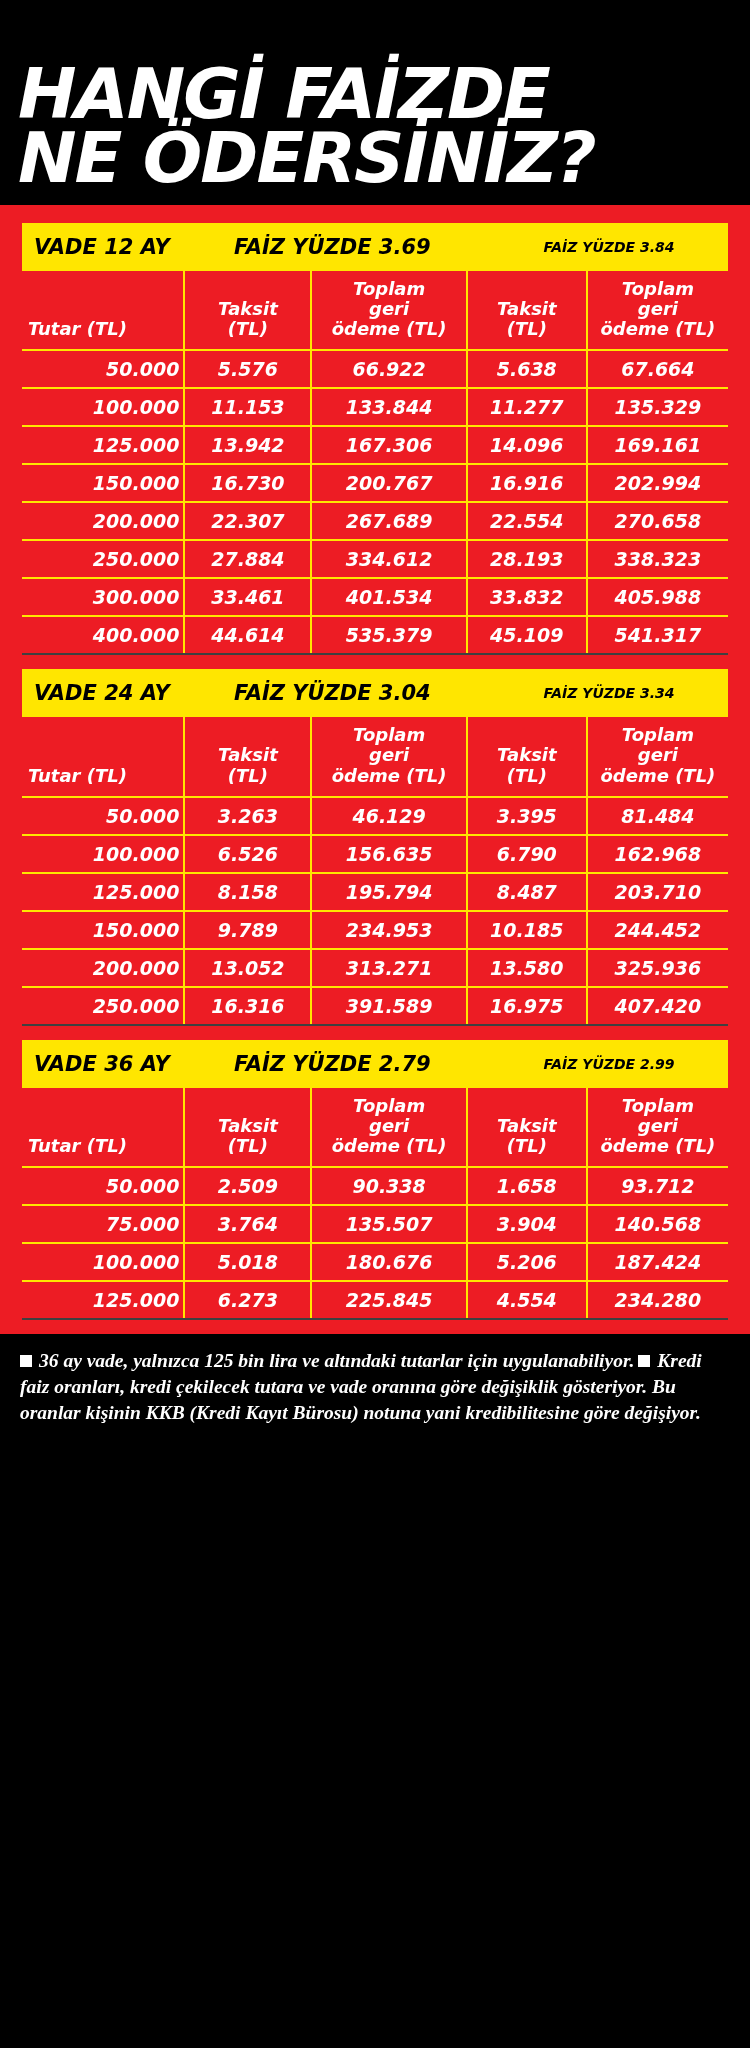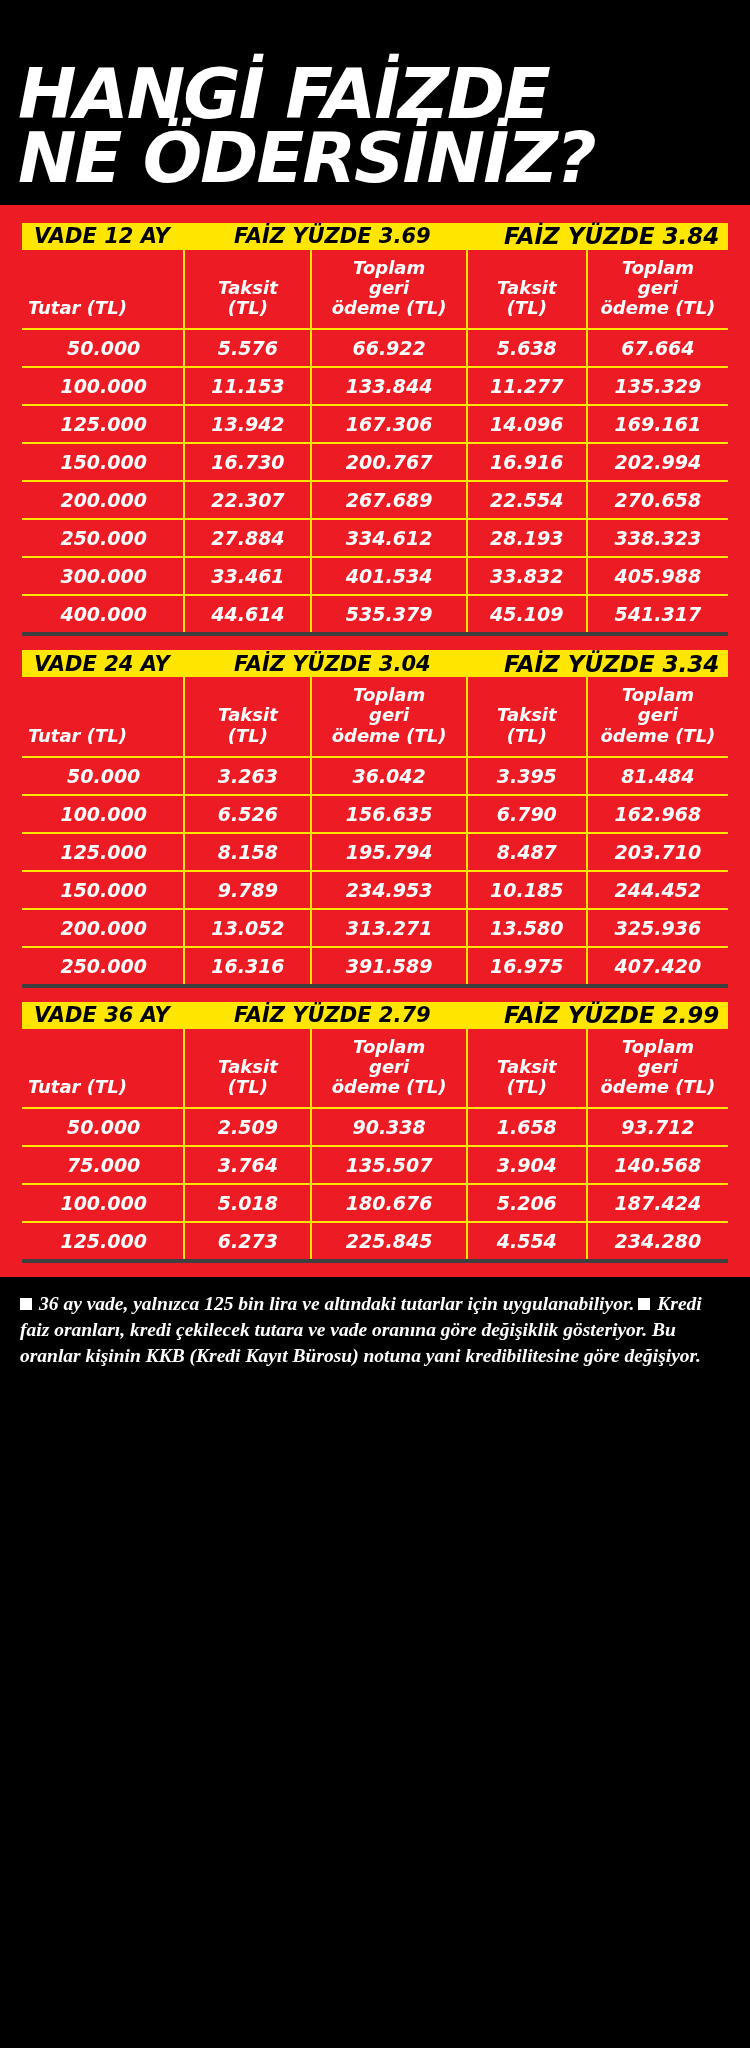--- a/index.html
+++ b/index.html
@@ -41,21 +41,21 @@
   
   .redbody {
     background: #ed1c24;
     padding: 18px 22px 0 22px;
   }
   
   .secthead {
     background: #ffe600;
     display: flex;
     align-items: center;
-    height: 27px;
+    height: 48px;
     margin-bottom: 0;
   }
   .secthead .vade {
     flex: 0 0 200px;
     color: #000000;
     font-family: "DejaVu Sans", sans-serif;
     font-weight: 900;
     font-style: italic;
     font-size: 21px;
     padding-left: 12px;
@@ -69,21 +69,21 @@
     font-style: italic;
     font-size: 21px;
     white-space: nowrap;
   }
   .secthead .faiz2 {
     flex: 1 1 auto;
     color: #000000;
     font-family: "DejaVu Sans", sans-serif;
     font-weight: 900;
     font-style: italic;
-    font-size: 23px;
+    font-size: 14px;
     white-space: nowrap;
     text-align: center;
     padding-right: 14px;
   }
   
   table.rates {
     width: 100%;
     border-collapse: collapse;
     table-layout: fixed;
   }
@@ -116,25 +116,25 @@
     font-weight: 900;
     font-style: italic;
     font-size: 19px;
     text-align: center;
     padding: 7px 4px 7px 4px;
     border-top: 2px solid #ffe600;
     border-right: 2px solid #ffe600;
     white-space: nowrap;
   }
   table.rates td.first {
-    text-align: center;
+    text-align: right;
     padding-left: 6px;
   }
   table.rates td.last { border-right: none; }
-  table.rates tr.lastrow td { border-bottom: 4px solid #404040; }
+  table.rates tr.lastrow td { border-bottom: 2px solid #404040; }
 
   .sect-gap { height: 14px; }
 
   
   .footnote {
     background: #000000;
     color: #ffffff;
     padding: 14px 20px 22px 20px;
     font-family: Liberation Serif, serif;
     font-weight: 900;
@@ -266,21 +266,21 @@
               <th><span>Taksit</span><br><span>(TL)</span></th>
               <th><span>Toplam</span><br><span>geri</span><br><span>ödeme (TL)</span></th>
               <th><span>Taksit</span><br><span>(TL)</span></th>
               <th class="last"><span>Toplam</span><br><span>geri</span><br><span>ödeme  (TL)</span></th>
             </tr>
           </thead>
           <tbody>
             <tr>
               <td class="first">50.000</td>
               <td>3.263</td>
-              <td>36.042</td>
+              <td>46.129</td>
               <td>3.395</td>
               <td class="last">81.484</td>
             </tr>
             <tr>
               <td class="first">100.000</td>
               <td>6.526</td>
               <td>156.635</td>
               <td>6.790</td>
               <td class="last">162.968</td>
             </tr>

